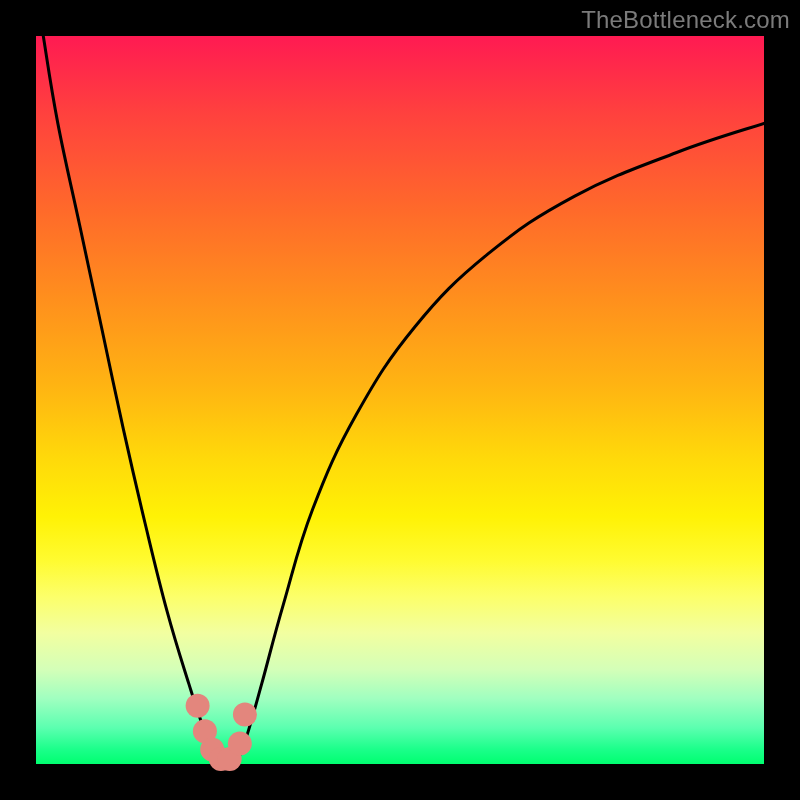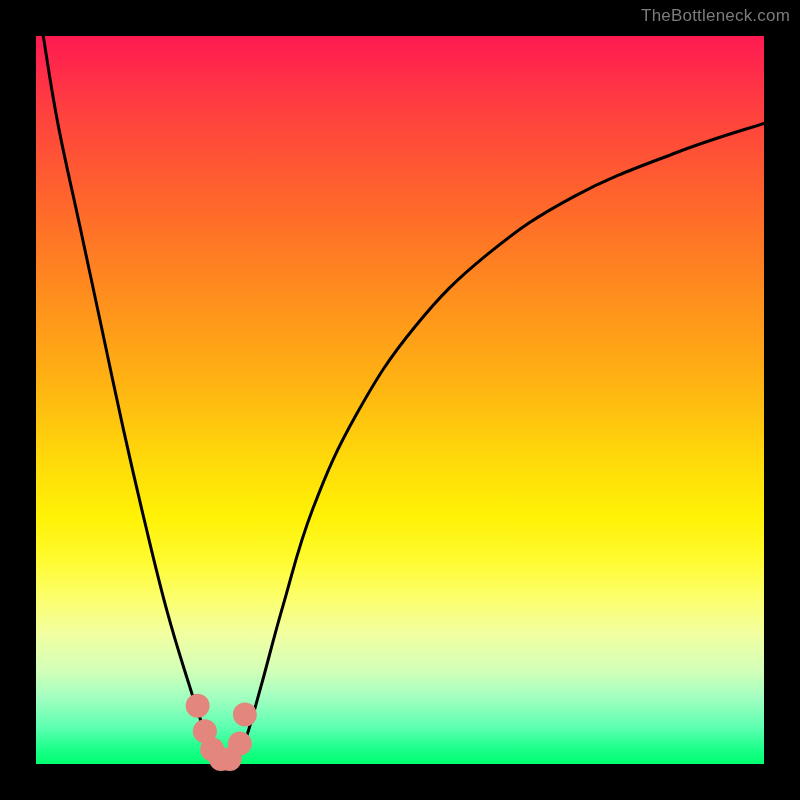--- a/index.html
+++ b/index.html
@@ -41,21 +41,21 @@
       #5cffb0 95%,
       #1bff8a 98%,
       #00ff70 100%
     );
   }
   .watermark {
     position: absolute;
     top: 6px;
     right: 10px;
     color: #7b7b7b;
-    font-size: 17px;
+    font-size: 24px;
     letter-spacing: 0.2px;
     font-weight: 500;
   }
   svg.curves {
     position: absolute;
     top: 0;
     left: 0;
     width: 728px;
     height: 728px;
     overflow: visible;

